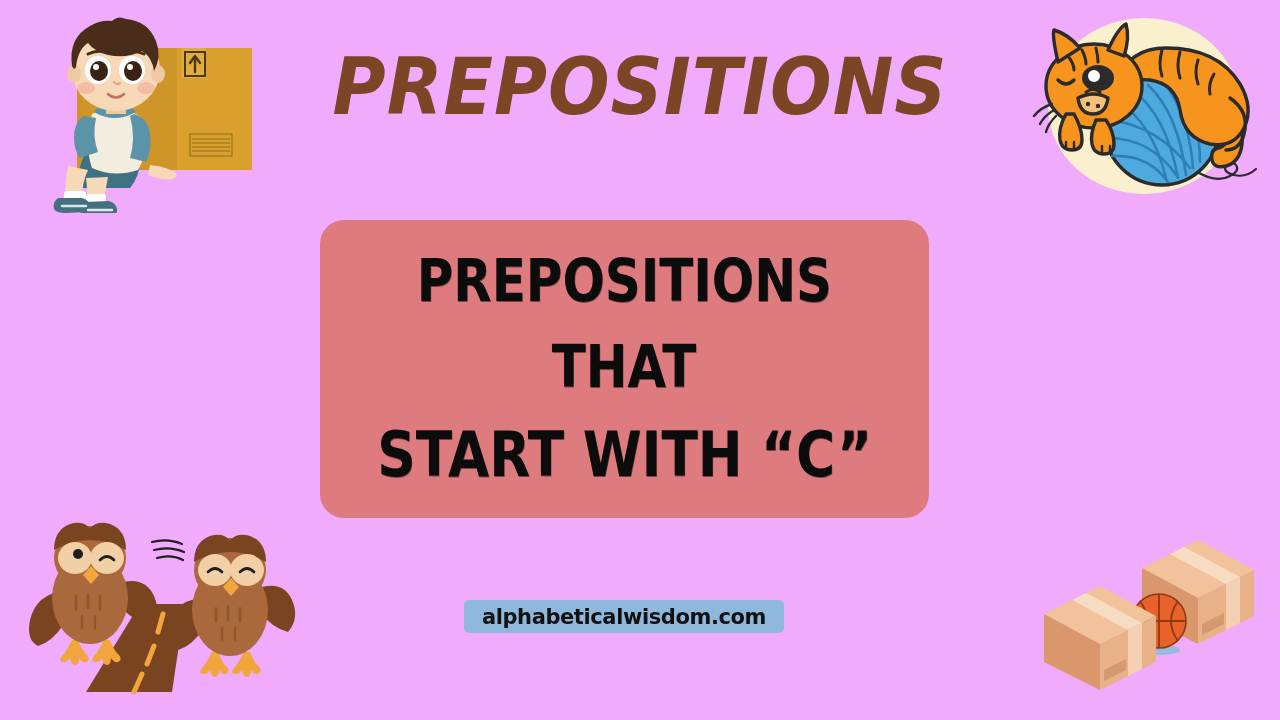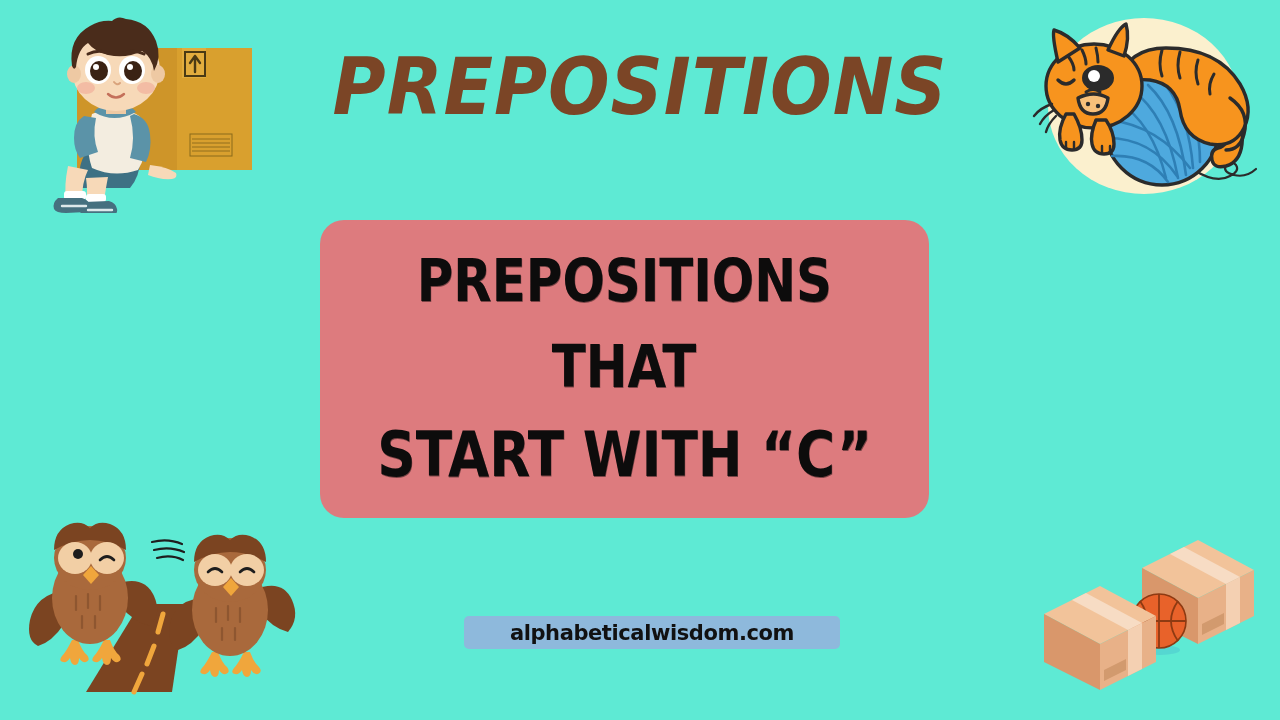--- a/index.html
+++ b/index.html
@@ -12,21 +12,21 @@
     width: 1280px;
     height: 720px;
     overflow: hidden;
     font-family: "Liberation Sans", sans-serif;
   }
 
   #slide {
     position: relative;
     width: 1280px;
     height: 720px;
-    background: #5eead4;
+    background: #f0abfc;
     overflow: hidden;
   }
 
   
   #page-title {
     position: absolute;
     left: 0;
     top: 48px;
     width: 1280px;
     text-align: center;
@@ -67,22 +67,22 @@
     text-shadow: 0.6px 0.6px 0 rgba(0,0,0,0.45);
   }
   #card-line-1 { font-size: 58px; margin-bottom: 28px; letter-spacing: 0px; }
   #card-line-2 { font-size: 58px; margin-bottom: 28px; letter-spacing: 0px; }
   #card-line-3 { font-size: 62px; letter-spacing: 0px; }
 
   
   #footer-link {
     position: absolute;
     left: 464px;
-    top: 616px;
-    width: 376px;
+    top: 600px;
+    width: 320px;
     height: 33px;
     background: #8EB9DC;
     border-radius: 5px;
     display: flex;
     align-items: center;
     justify-content: center;
     font-family: "DejaVu Sans", sans-serif;
     font-size: 21px;
     font-weight: 700;
     color: #111111;

